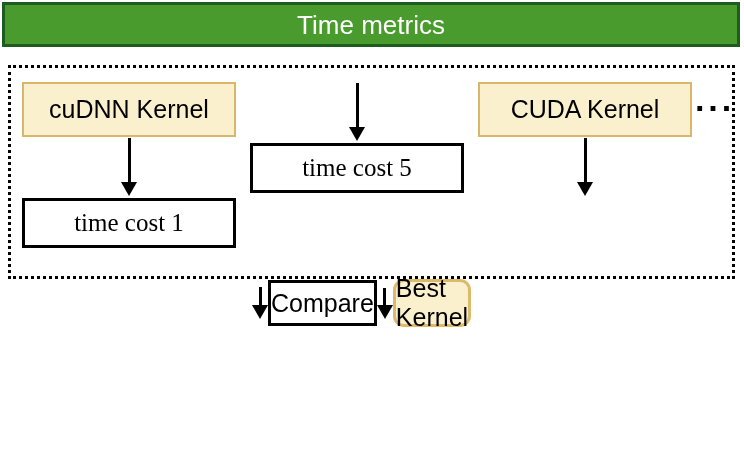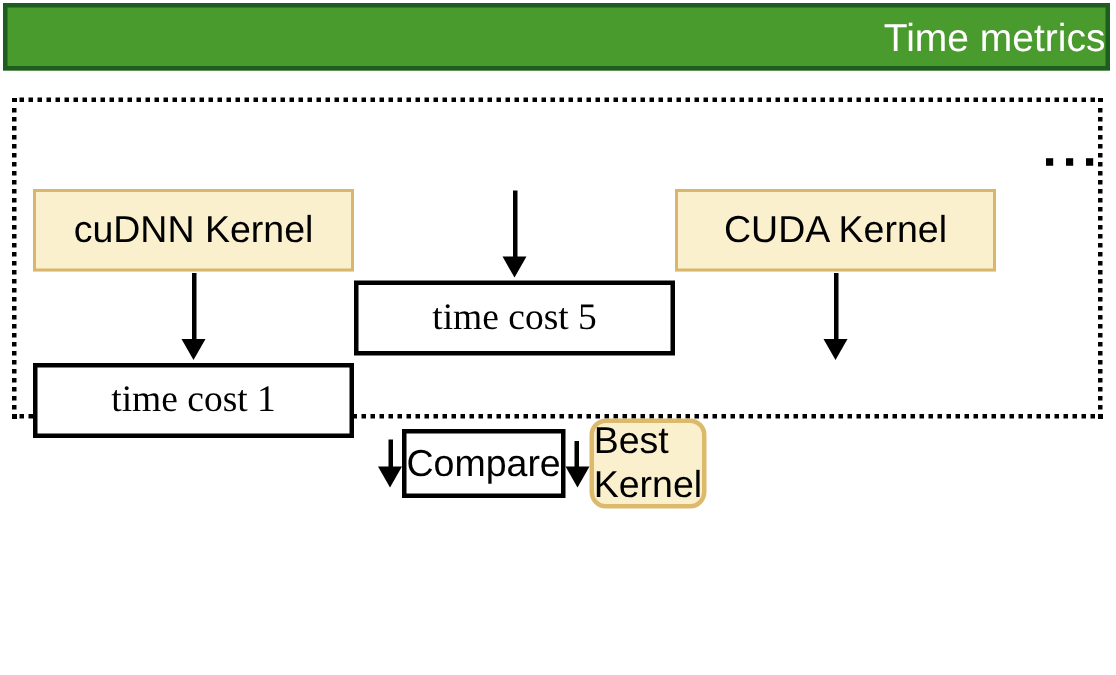--- a/index.html
+++ b/index.html
@@ -16,40 +16,40 @@
   
   .header-bar {
     position: absolute;
     left: 2px; top: 2px;
     width: 738px; height: 45px;
     box-sizing: border-box;
     background: #4a9b2e;
     border: 3px solid #1f5c1f;
     display: flex;
     align-items: center;
-    justify-content: flex-end;
+    justify-content: center;
   }
   .header-title {
     color: #ffffff;
     font-size: 26px;
     line-height: 1;
   }
 
   
   .dotted-box {
     position: absolute;
     left: 8px; top: 65px;
     width: 727px; height: 214px;
     box-sizing: border-box;
     border: 3px dotted #000000;
     padding: 14px 0 0 11px;
   }
   .columns {
     display: flex;
-    margin-top: 44px;
+    gap: 14px;
   }
   .column {
     width: 214px;
     display: flex;
     flex-direction: column;
     align-items: center;
   }
 
   .kernel-box {
     width: 100%;
@@ -125,21 +125,21 @@
     box-sizing: border-box;
     background: #ffffff;
     border: 3px solid #000000;
     display: flex;
     align-items: center;
     justify-content: center;
     font-size: 25px;
   }
   .best-box {
     width: 100%;
-    height: 60px;
+    height: 48px;
     box-sizing: border-box;
     background: #faf0cd;
     border: 3px solid #ddb96b;
     border-radius: 11px;
     display: flex;
     align-items: center;
     justify-content: center;
     font-size: 25px;
   }
 </style>

